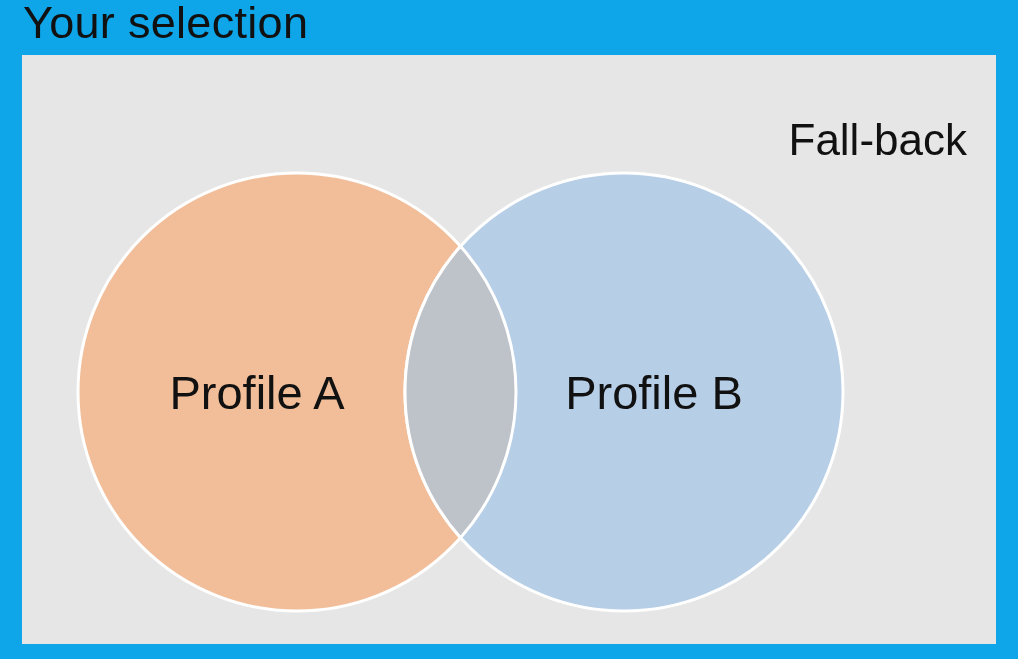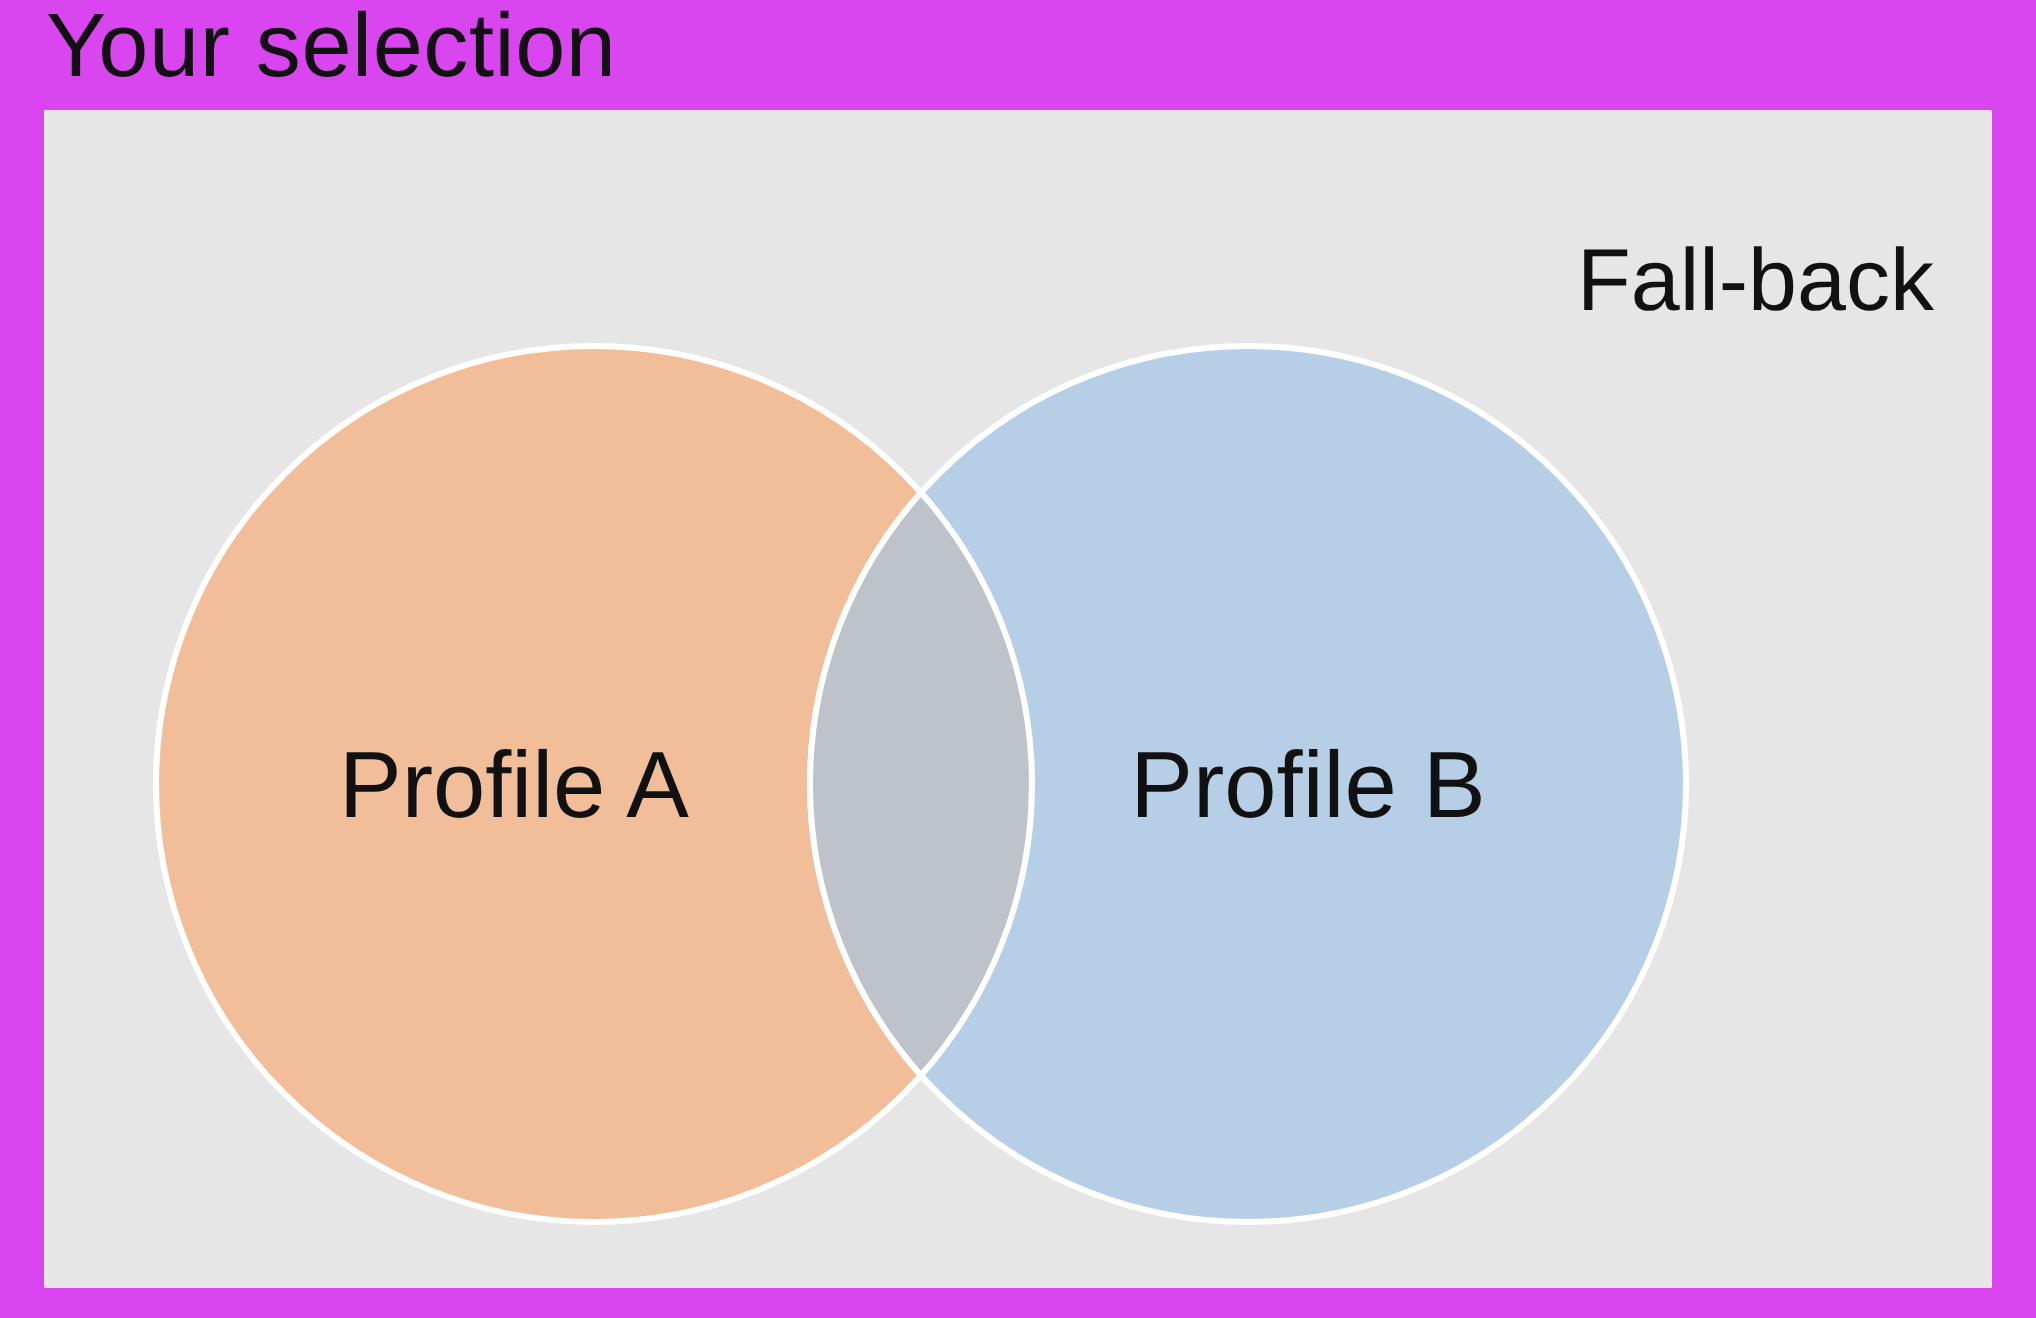--- a/index.html
+++ b/index.html
@@ -5,21 +5,21 @@
   html, body {
     margin: 0;
     padding: 0;
     background: #ffffff;
     font-family: "Liberation Sans", sans-serif;
   }
   .screen {
     position: relative;
     width: 1018px;
     height: 659px;
-    background: #d946ef;
+    background: #0ea5e9;
     overflow: hidden;
   }
   .page-title {
     position: absolute;
     left: 23px;
     top: -3px;
     margin: 0;
     font-size: 45px;
     font-weight: 500;
     color: #111111;

